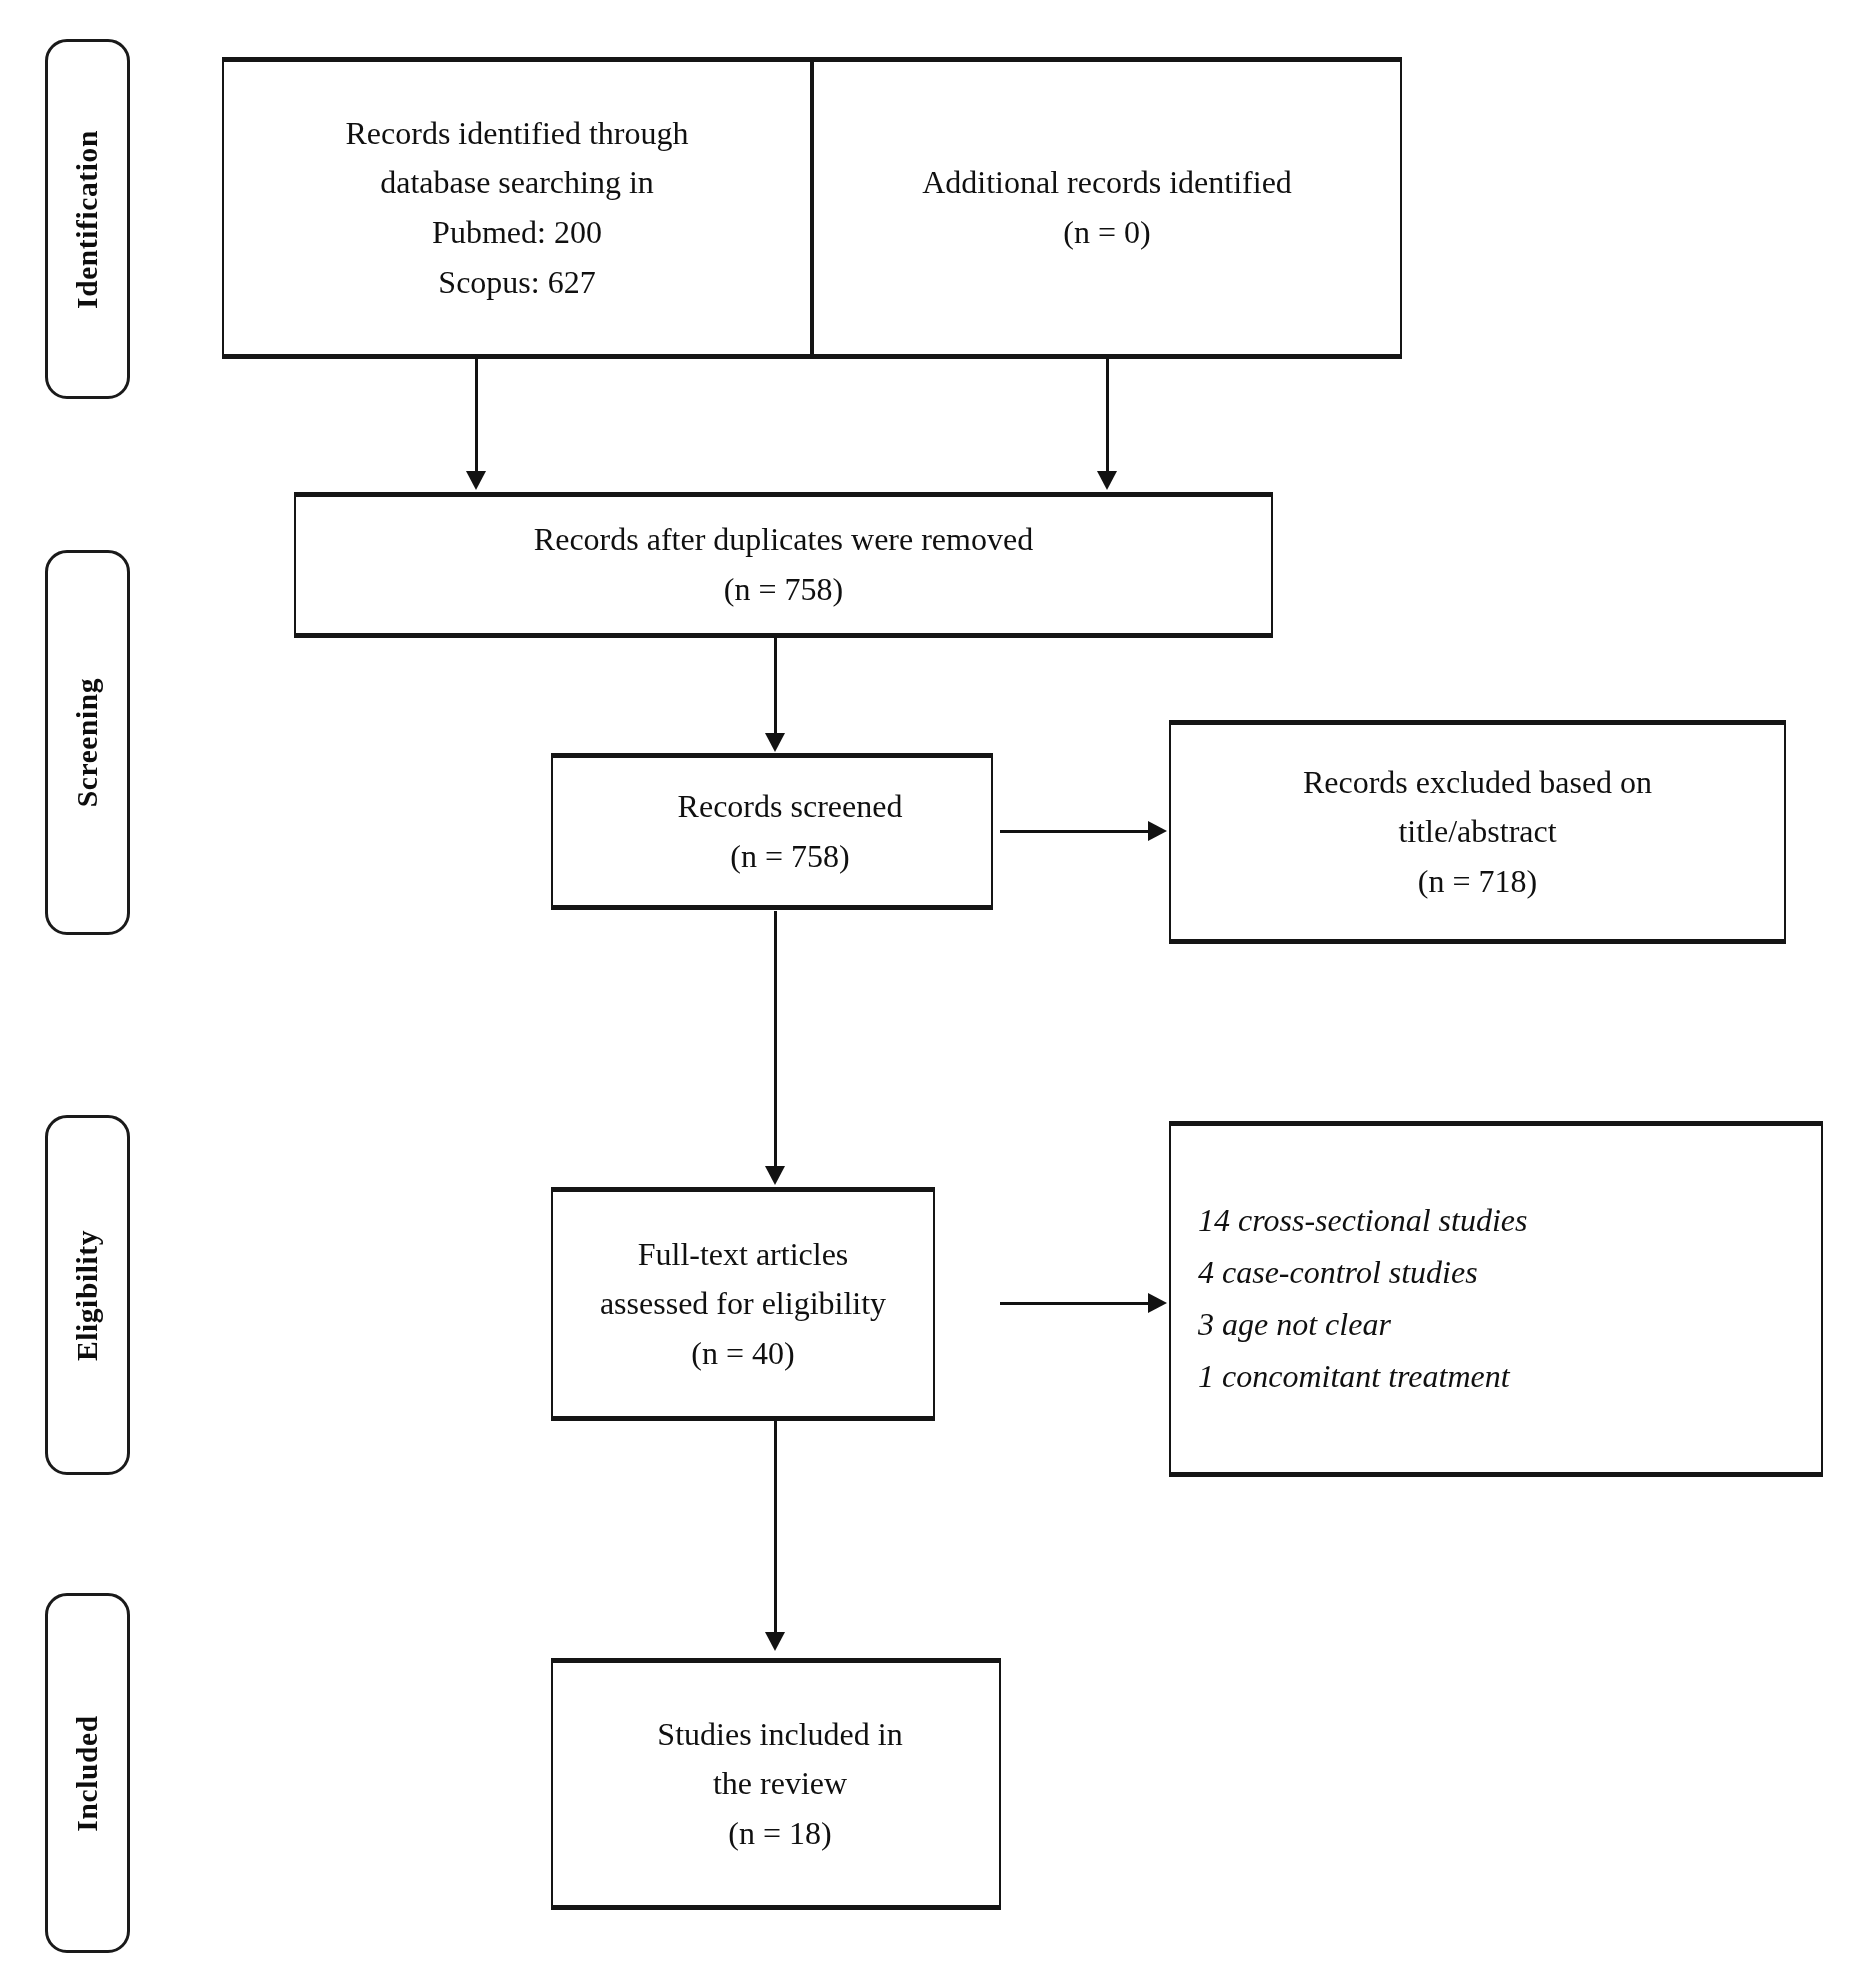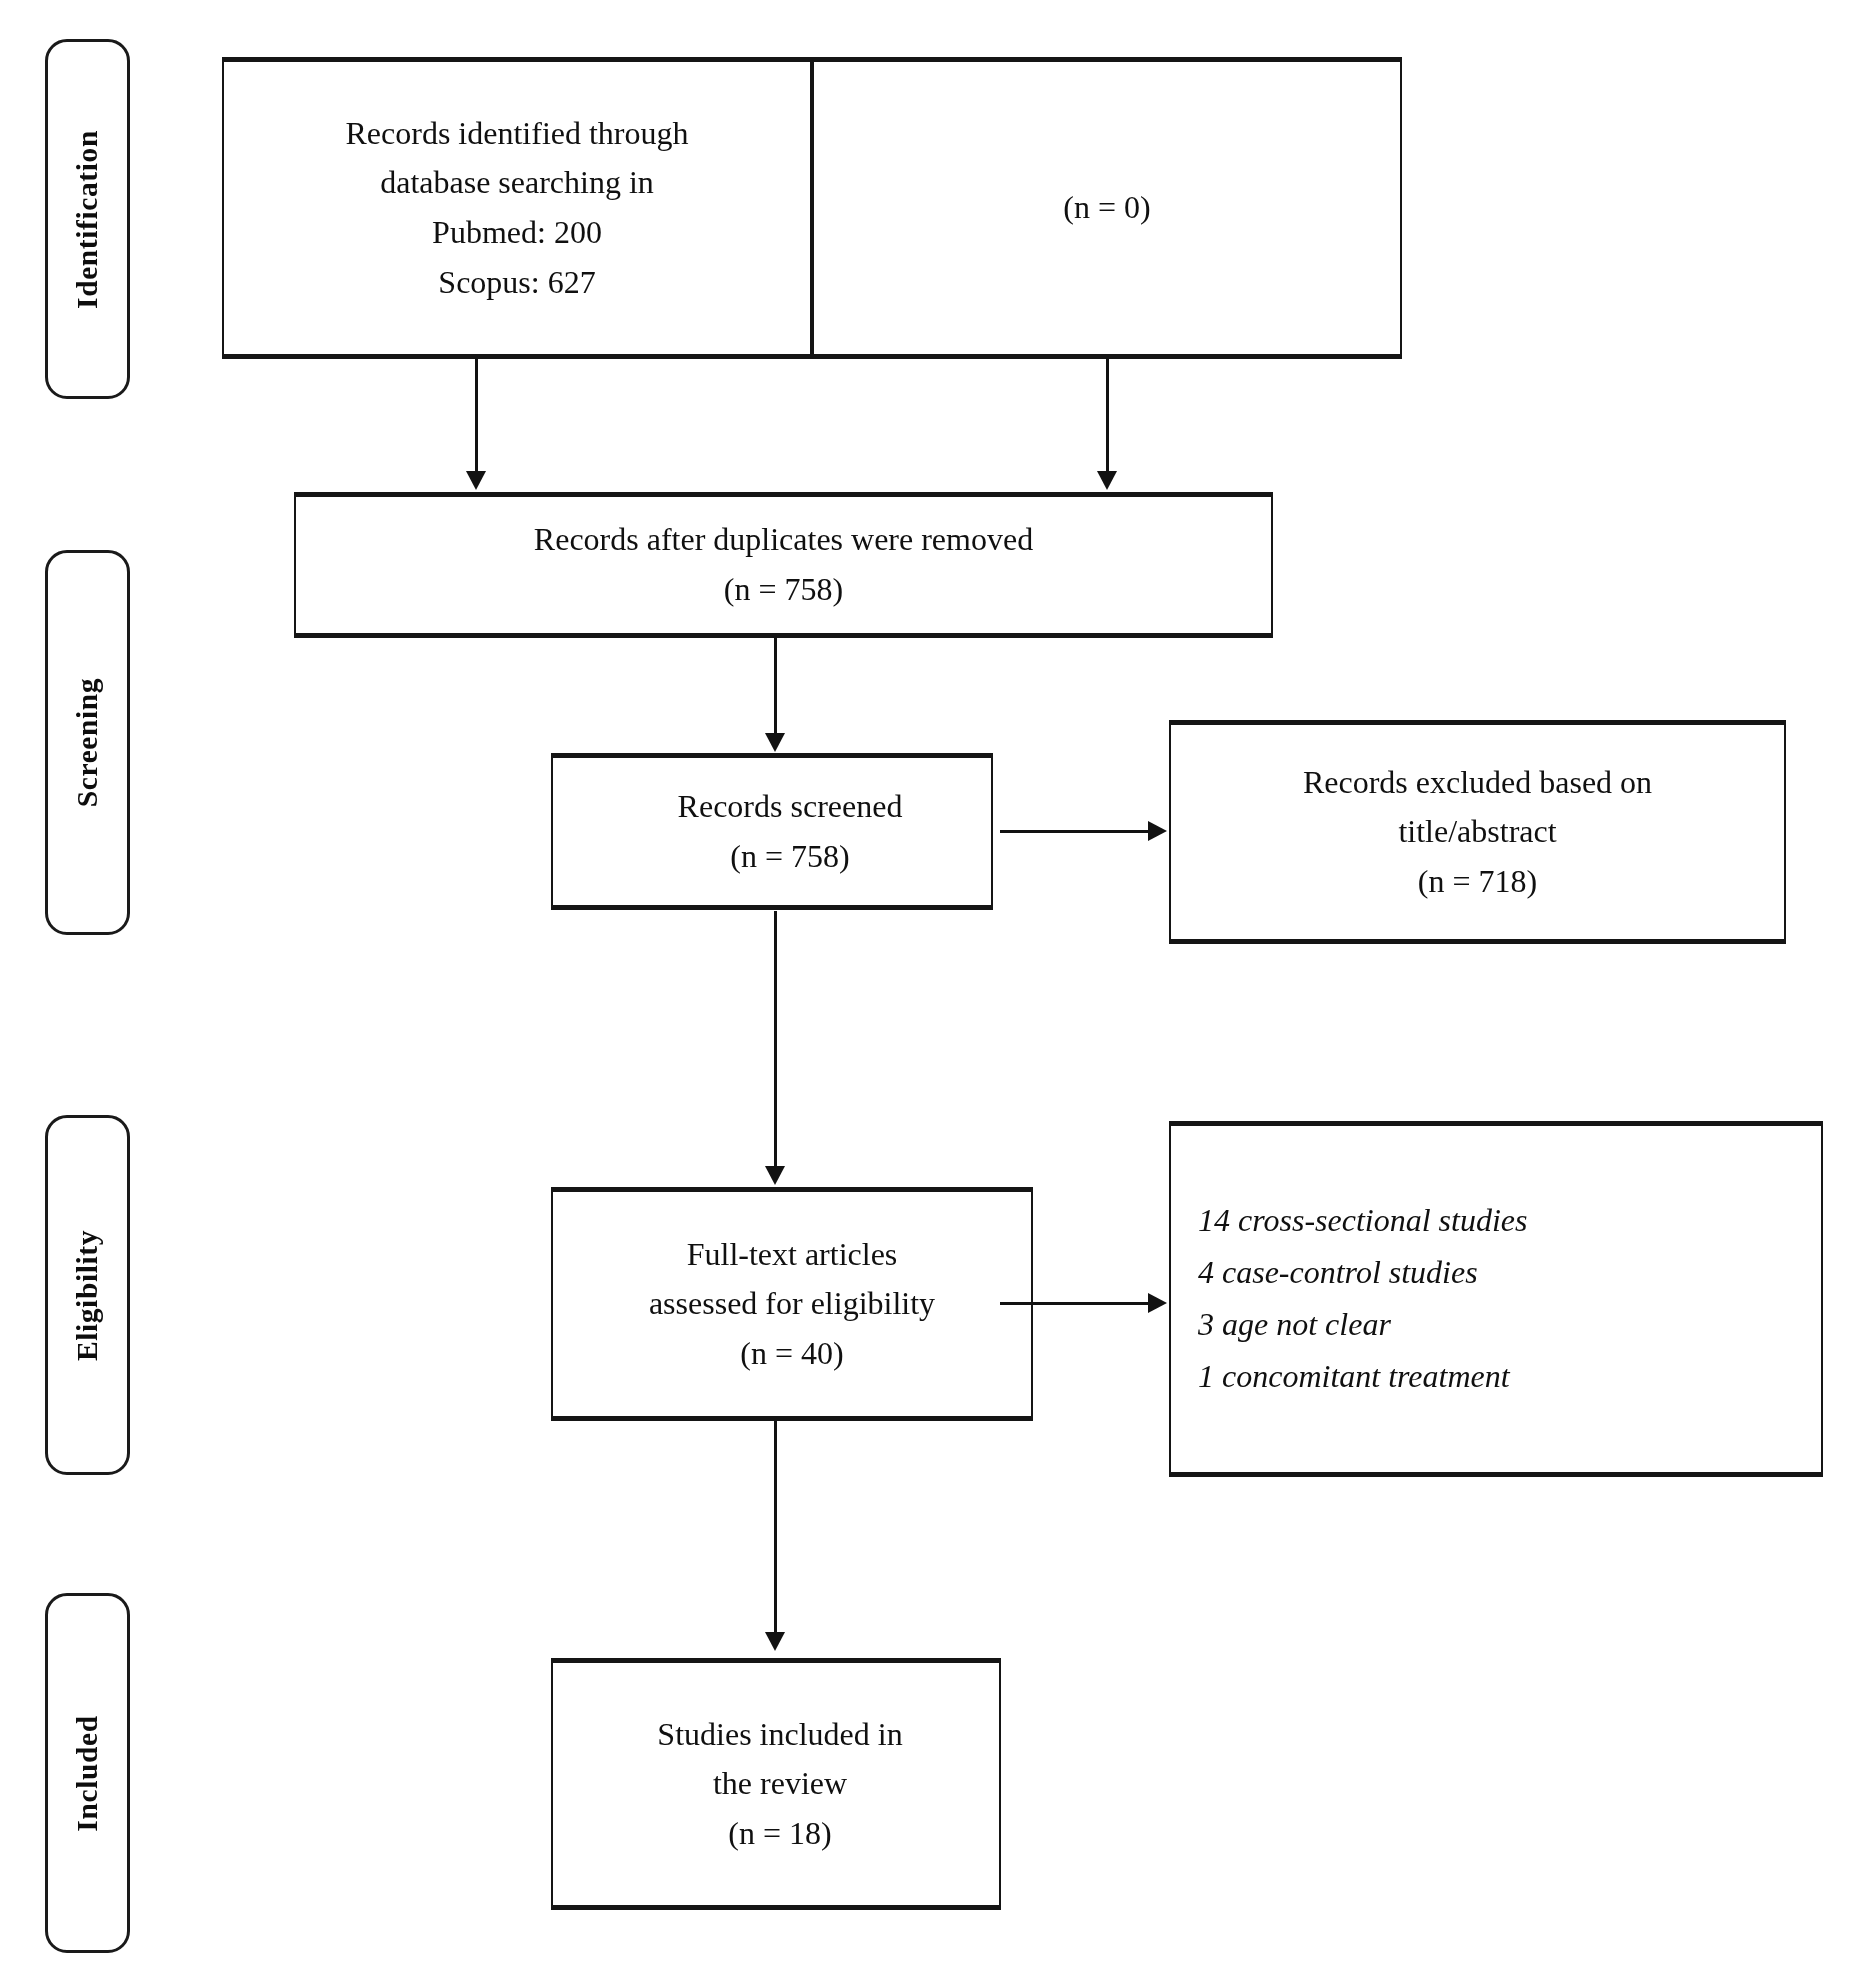--- a/index.html
+++ b/index.html
@@ -102,20 +102,21 @@
   </div>
 
   <div class="flow-box top-heavy" style="left:182px;top:57px;width:590px;height:302px;margin-left:40px;">
     <span class="line">Records identified through</span>
     <span class="line">database searching in</span>
     <span class="line">Pubmed: 200</span>
     <span class="line">Scopus: 627</span>
   </div>
 
   <div class="flow-box top-heavy" style="left:812px;top:57px;width:590px;height:302px;">
+    <span class="line">Additional records identified</span>
     <span class="line">(n = 0)</span>
   </div>
 
   <div class="vline" style="left:475px;top:358px;height:114px;"></div>
   <div class="arrow-down" style="left:466px;top:471px;"></div>
 
   <div class="vline" style="left:1106px;top:358px;height:114px;"></div>
   <div class="arrow-down" style="left:1097px;top:471px;"></div>
 
   <div class="flow-box top-heavy" style="left:294px;top:492px;width:979px;height:146px;">
@@ -136,21 +137,21 @@
     <span class="line">title/abstract</span>
     <span class="line">(n = 718)</span>
   </div>
 
   <div class="hline" style="left:1000px;top:830px;width:149px;"></div>
   <div class="arrow-right" style="left:1148px;top:821px;"></div>
 
   <div class="vline" style="left:774px;top:911px;height:257px;"></div>
   <div class="arrow-down" style="left:765px;top:1166px;"></div>
 
-  <div class="flow-box top-heavy" style="left:551px;top:1187px;width:482px;height:234px;">
+  <div class="flow-box top-heavy" style="left:551px;top:1187px;width:384px;height:234px;">
     <span class="line">Full-text articles</span>
     <span class="line">assessed for eligibility</span>
     <span class="line">(n = 40)</span>
   </div>
 
   <div class="flow-box top-heavy box-excl-pubs" style="left:1169px;top:1121px;width:654px;height:356px;">
     <span class="line italic">14 cross-sectional studies</span>
     <span class="line italic">4 case-control studies</span>
     <span class="line italic">3 age not clear</span>
     <span class="line italic">1 concomitant treatment</span>

